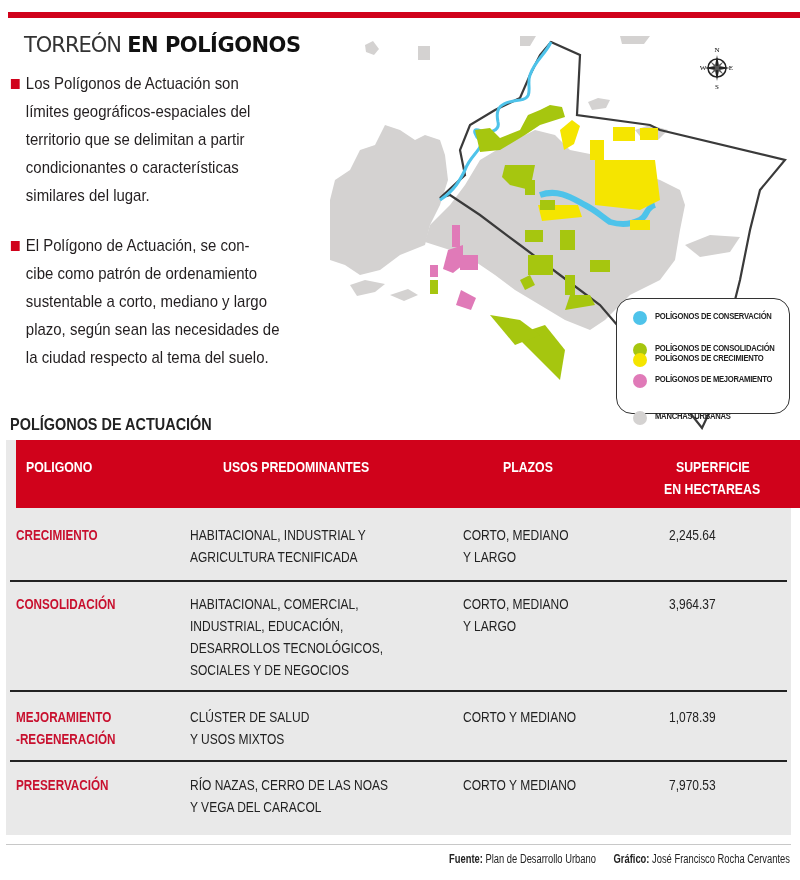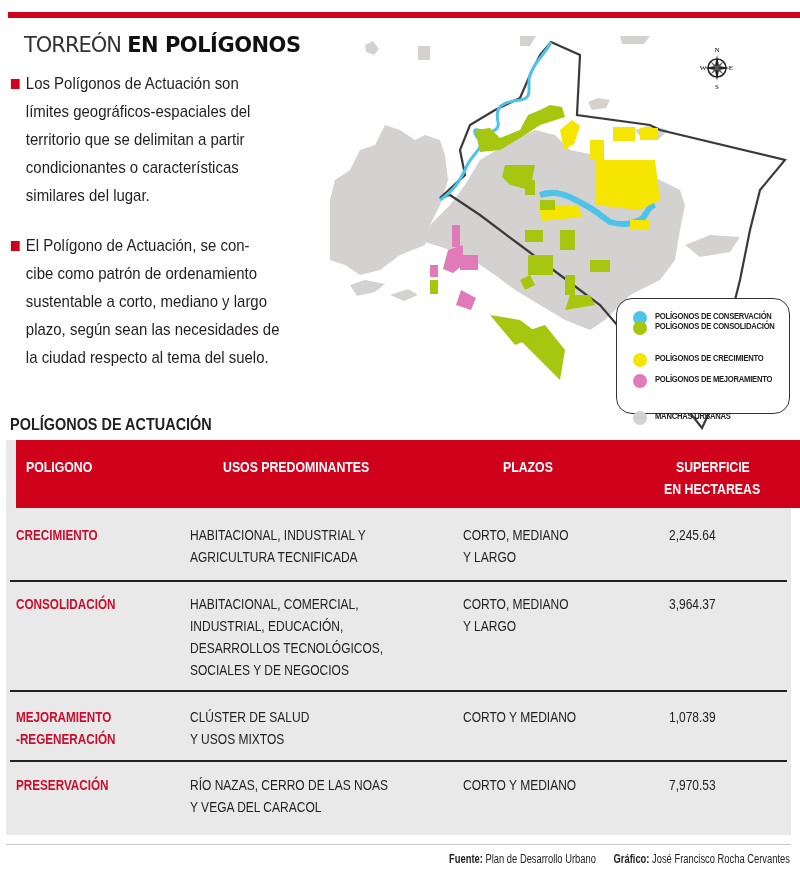--- a/index.html
+++ b/index.html
@@ -127,21 +127,21 @@
   <circle cx="17" cy="24" r="9" fill="none" stroke="#222" stroke-width="1.5"></circle>
   <path d="M17,11 L19,22 L30,24 L19,26 L17,37 L15,26 L4,24 L15,22 Z" fill="#222"></path>
   <path d="M10,17 L18,23 L24,31 L16,25 Z M24,17 L18,25 L10,31 L16,23 Z" fill="#555"></path>
 </svg>
 
 <div class="legend">
   <div class="legend-item" style="top:12px">
     <span class="legend-dot" style="background:#4ec3ea"></span>
     <span class="legend-label">POLÍGONOS DE CONSERVACIÓN</span>
   </div>
-  <div class="legend-item" style="top:22px">
+  <div class="legend-item" style="top:44px">
     <span class="legend-dot" style="background:#a6c60f"></span>
     <span class="legend-label">POLÍGONOS DE CONSOLIDACIÓN</span>
   </div>
   <div class="legend-item" style="top:54px">
     <span class="legend-dot" style="background:#f5e500"></span>
     <span class="legend-label">POLÍGONOS DE CRECIMIENTO</span>
   </div>
   <div class="legend-item" style="top:75px">
     <span class="legend-dot" style="background:#e07ab8"></span>
     <span class="legend-label">POLÍGONOS DE MEJORAMIENTO</span>

